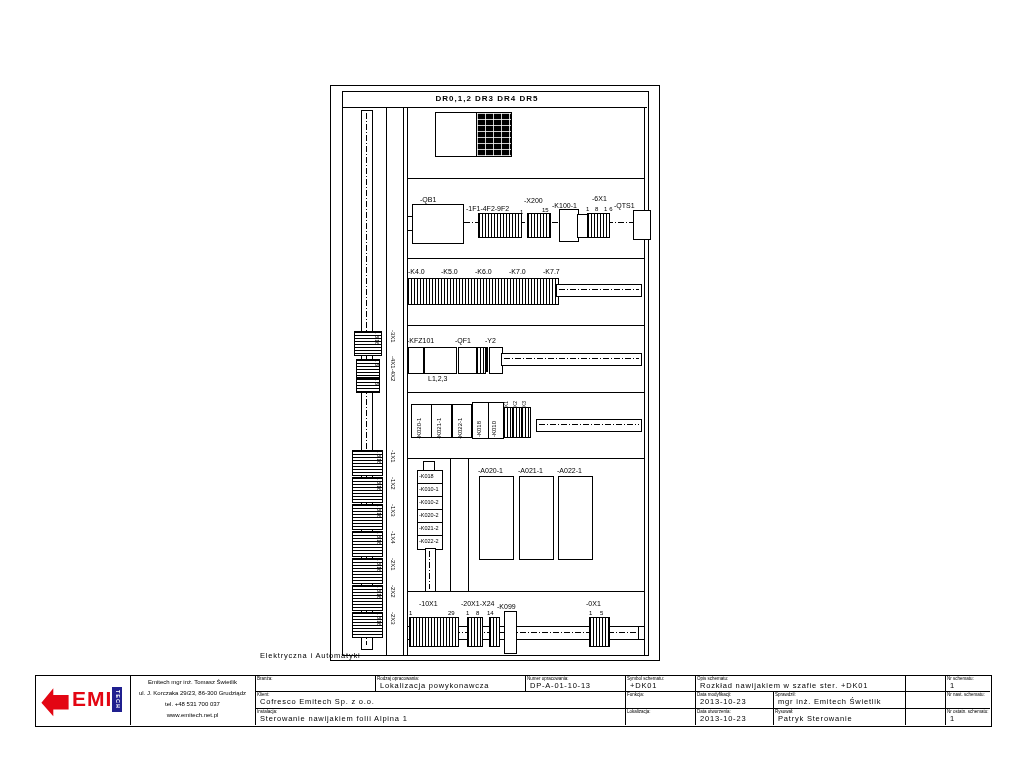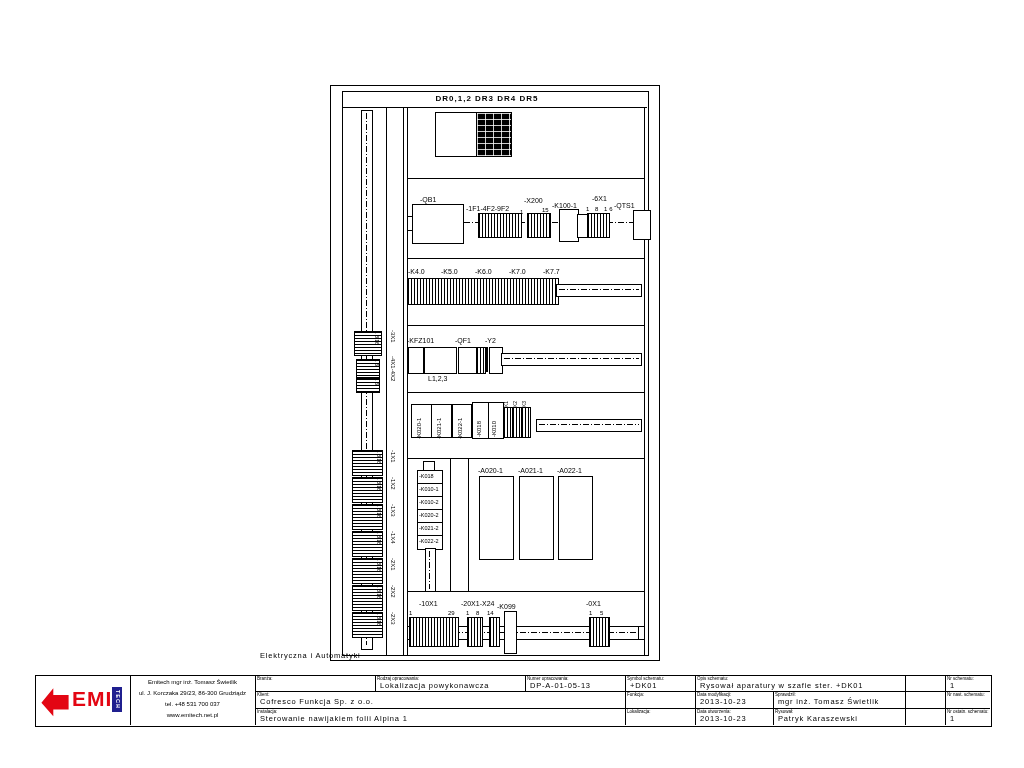--- a/index.html
+++ b/index.html
@@ -226,40 +226,40 @@
     <div class="company-line">ul. J. Korczaka 29/23, 86-300 Grudziądz</div>
     <div class="company-line">tel. +48 531 700 037</div>
     <div class="company-line">www.emitech.net.pl</div>
   </div>
 
   <div class="tbl" style="left:257px;top:677px">Branża:</div>
   <div class="tbv" style="left:260px;top:652px">Elektryczna i Automatyki</div>
   <div class="tbl" style="left:377px;top:677px">Rodzaj opracowania:</div>
   <div class="tbv" style="left:380px;top:682px">Lokalizacja powykonawcza</div>
   <div class="tbl" style="left:527px;top:677px">Numer opracowania:</div>
-  <div class="tbv" style="left:530px;top:682px">DP-A-01-05-13</div>
+  <div class="tbv" style="left:530px;top:682px">DP-A-01-10-13</div>
   <div class="tbl" style="left:627px;top:677px">Symbol schematu:</div>
   <div class="tbv" style="left:630px;top:682px">+DK01</div>
   <div class="tbl" style="left:697px;top:677px">Opis schematu:</div>
-  <div class="tbv" style="left:700px;top:682px">Rysował aparatury w szafie ster. +DK01</div>
+  <div class="tbv" style="left:700px;top:682px">Rozkład nawijakiem w szafie ster. +DK01</div>
   <div class="tbl" style="left:947px;top:677px">Nr schematu:</div>
   <div class="tbv" style="left:950px;top:682px">1</div>
 
   <div class="tbl" style="left:257px;top:693px">Klient:</div>
-  <div class="tbv" style="left:260px;top:698px">Cofresco Funkcja Sp. z o.o.</div>
+  <div class="tbv" style="left:260px;top:698px">Cofresco Emitech Sp. z o.o.</div>
   <div class="tbl" style="left:627px;top:693px">Funkcja:</div>
   <div class="tbl" style="left:697px;top:693px">Data modyfikacji:</div>
   <div class="tbv" style="left:700px;top:698px">2013-10-23</div>
   <div class="tbl" style="left:775px;top:693px">Sprawdził:</div>
-  <div class="tbv" style="left:778px;top:698px">mgr inż. Tomasz Świetlik</div>
+  <div class="tbv" style="left:778px;top:698px">mgr inż. Emitech Świetlik</div>
   <div class="tbl" style="left:947px;top:693px">Nr nast. schematu:</div>
 
   <div class="tbl" style="left:257px;top:710px">Instalacja:</div>
   <div class="tbv" style="left:260px;top:715px">Sterowanie nawijakiem folii Alpina 1</div>
   <div class="tbl" style="left:627px;top:710px">Lokalizacja:</div>
   <div class="tbl" style="left:697px;top:710px">Data utworzenia:</div>
   <div class="tbv" style="left:700px;top:715px">2013-10-23</div>
   <div class="tbl" style="left:775px;top:710px">Rysował:</div>
-  <div class="tbv" style="left:778px;top:715px">Patryk Karaszewski</div>
+  <div class="tbv" style="left:778px;top:715px">Patryk Sterowanie</div>
   <div class="tbl" style="left:947px;top:710px">Nr ostatn. schematu:</div>
   <div class="tbv" style="left:950px;top:715px">1</div>
 
 </div>
 
 </body></html>

